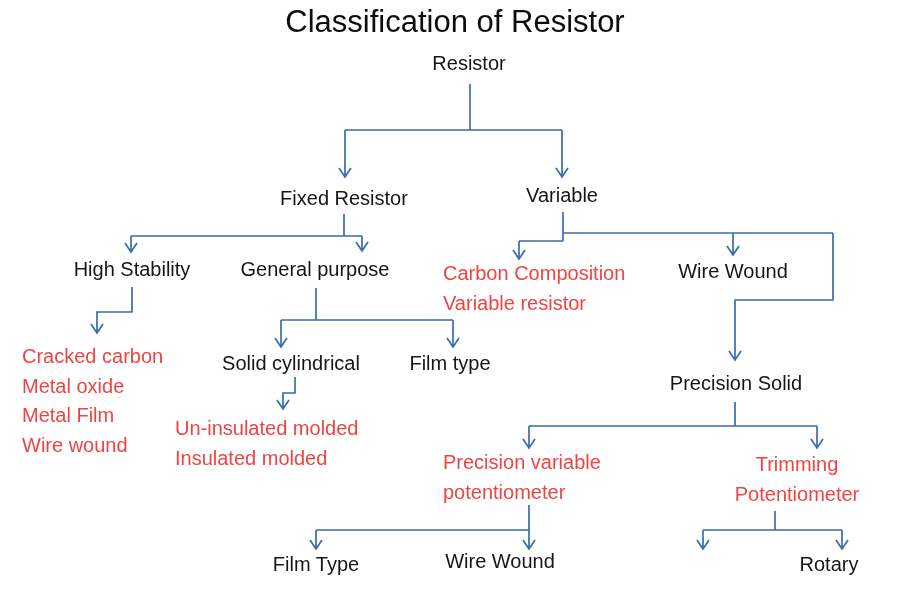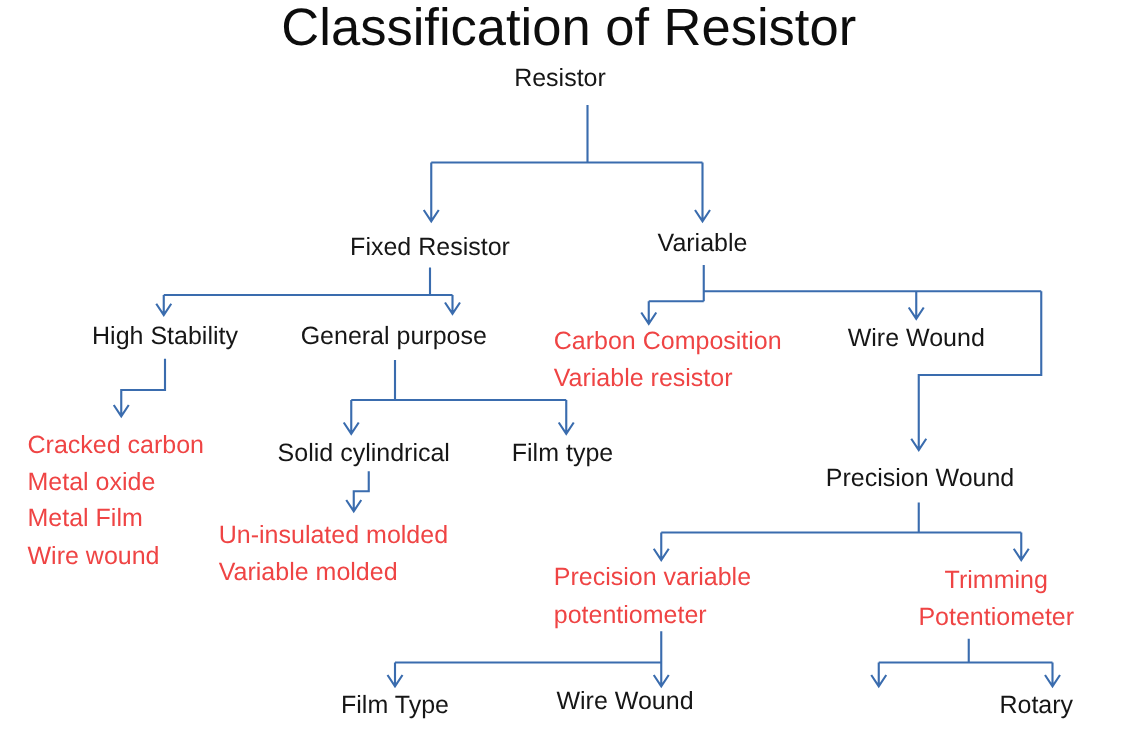--- a/index.html
+++ b/index.html
@@ -7,21 +7,21 @@
     position:relative;width:910px;height:594px;background:#ffffff;overflow:hidden;
     font-family:"Liberation Sans",sans-serif;
   }
   #connector-layer{position:absolute;left:0;top:0;width:910px;height:594px;}
   .lbl{
     position:absolute;font-size:20px;line-height:29px;color:#161616;
     white-space:nowrap;
   }
   .ctr{transform:translateX(-50%);text-align:center;}
   .title{
-    position:absolute;font-size:42px;line-height:40px;color:#0d0d0d;
+    position:absolute;font-size:31px;line-height:40px;color:#0d0d0d;
     white-space:nowrap;transform:translateX(-50%);letter-spacing:0px;
   }
   .stack{position:absolute;}
   .stack .lbl-line{font-size:20px;color:#ef4444;white-space:nowrap;}
   .lh29 .lbl-line{line-height:29.5px;}
   .lh30 .lbl-line{line-height:30px;}
   .ctr-stack{transform:translateX(-50%);text-align:center;}
 </style>
 </head>
 <body>
@@ -53,21 +53,21 @@
 
       <path d="M529,505 V548 M523,540 L529,549 L535,540 M529,530 H316 M316,530 V548 M310,540 L316,549 L322,540"></path>
 
       <path d="M775,511 V530"></path>
       <path d="M703,530 H842 M703,530 V548 M697,540 L703,549 L709,540 M842,530 V548 M836,540 L842,549 L848,540"></path>
     </g>
   </svg>
 
   <div class="title" style="left:455px;top:2px;">Classification of Resistor</div>
 
-  <div class="lbl ctr" style="left:448px;top:49px;">Resistor</div>
+  <div class="lbl ctr" style="left:469px;top:49px;">Resistor</div>
 
   <div class="lbl ctr" style="left:344px;top:184px;">Fixed Resistor</div>
 
   <div class="lbl ctr" style="left:562px;top:181px;">Variable</div>
 
   <div class="lbl ctr" style="left:315px;top:255px;">General purpose</div>
 
   <div class="lbl ctr" style="left:132px;top:255px;">High Stability</div>
 
   <div class="stack lh29" style="left:22px;top:342px;">
@@ -76,31 +76,31 @@
     <div class="lbl-line">Metal Film</div>
     <div class="lbl-line">Wire wound</div>
   </div>
 
   <div class="lbl ctr" style="left:291px;top:349px;">Solid cylindrical</div>
 
   <div class="lbl ctr" style="left:450px;top:349px;">Film type</div>
 
   <div class="stack lh30" style="left:175px;top:413px;">
     <div class="lbl-line">Un-insulated molded</div>
-    <div class="lbl-line">Variable molded</div>
+    <div class="lbl-line">Insulated molded</div>
   </div>
 
   <div class="stack lh30" style="left:443px;top:258px;">
     <div class="lbl-line">Carbon Composition</div>
     <div class="lbl-line">Variable resistor</div>
   </div>
 
   <div class="lbl ctr" style="left:733px;top:257px;">Wire Wound</div>
 
-  <div class="lbl ctr" style="left:736px;top:369px;">Precision Wound</div>
+  <div class="lbl ctr" style="left:736px;top:369px;">Precision Solid</div>
 
   <div class="stack lh29 ctr-stack" style="left:797px;top:450px;">
     <div class="lbl-line">Trimming</div>
     <div class="lbl-line">Potentiometer</div>
   </div>
 
   <div class="stack lh29" style="left:443px;top:448px;">
     <div class="lbl-line">Precision variable</div>
     <div class="lbl-line">potentiometer</div>
   </div>

